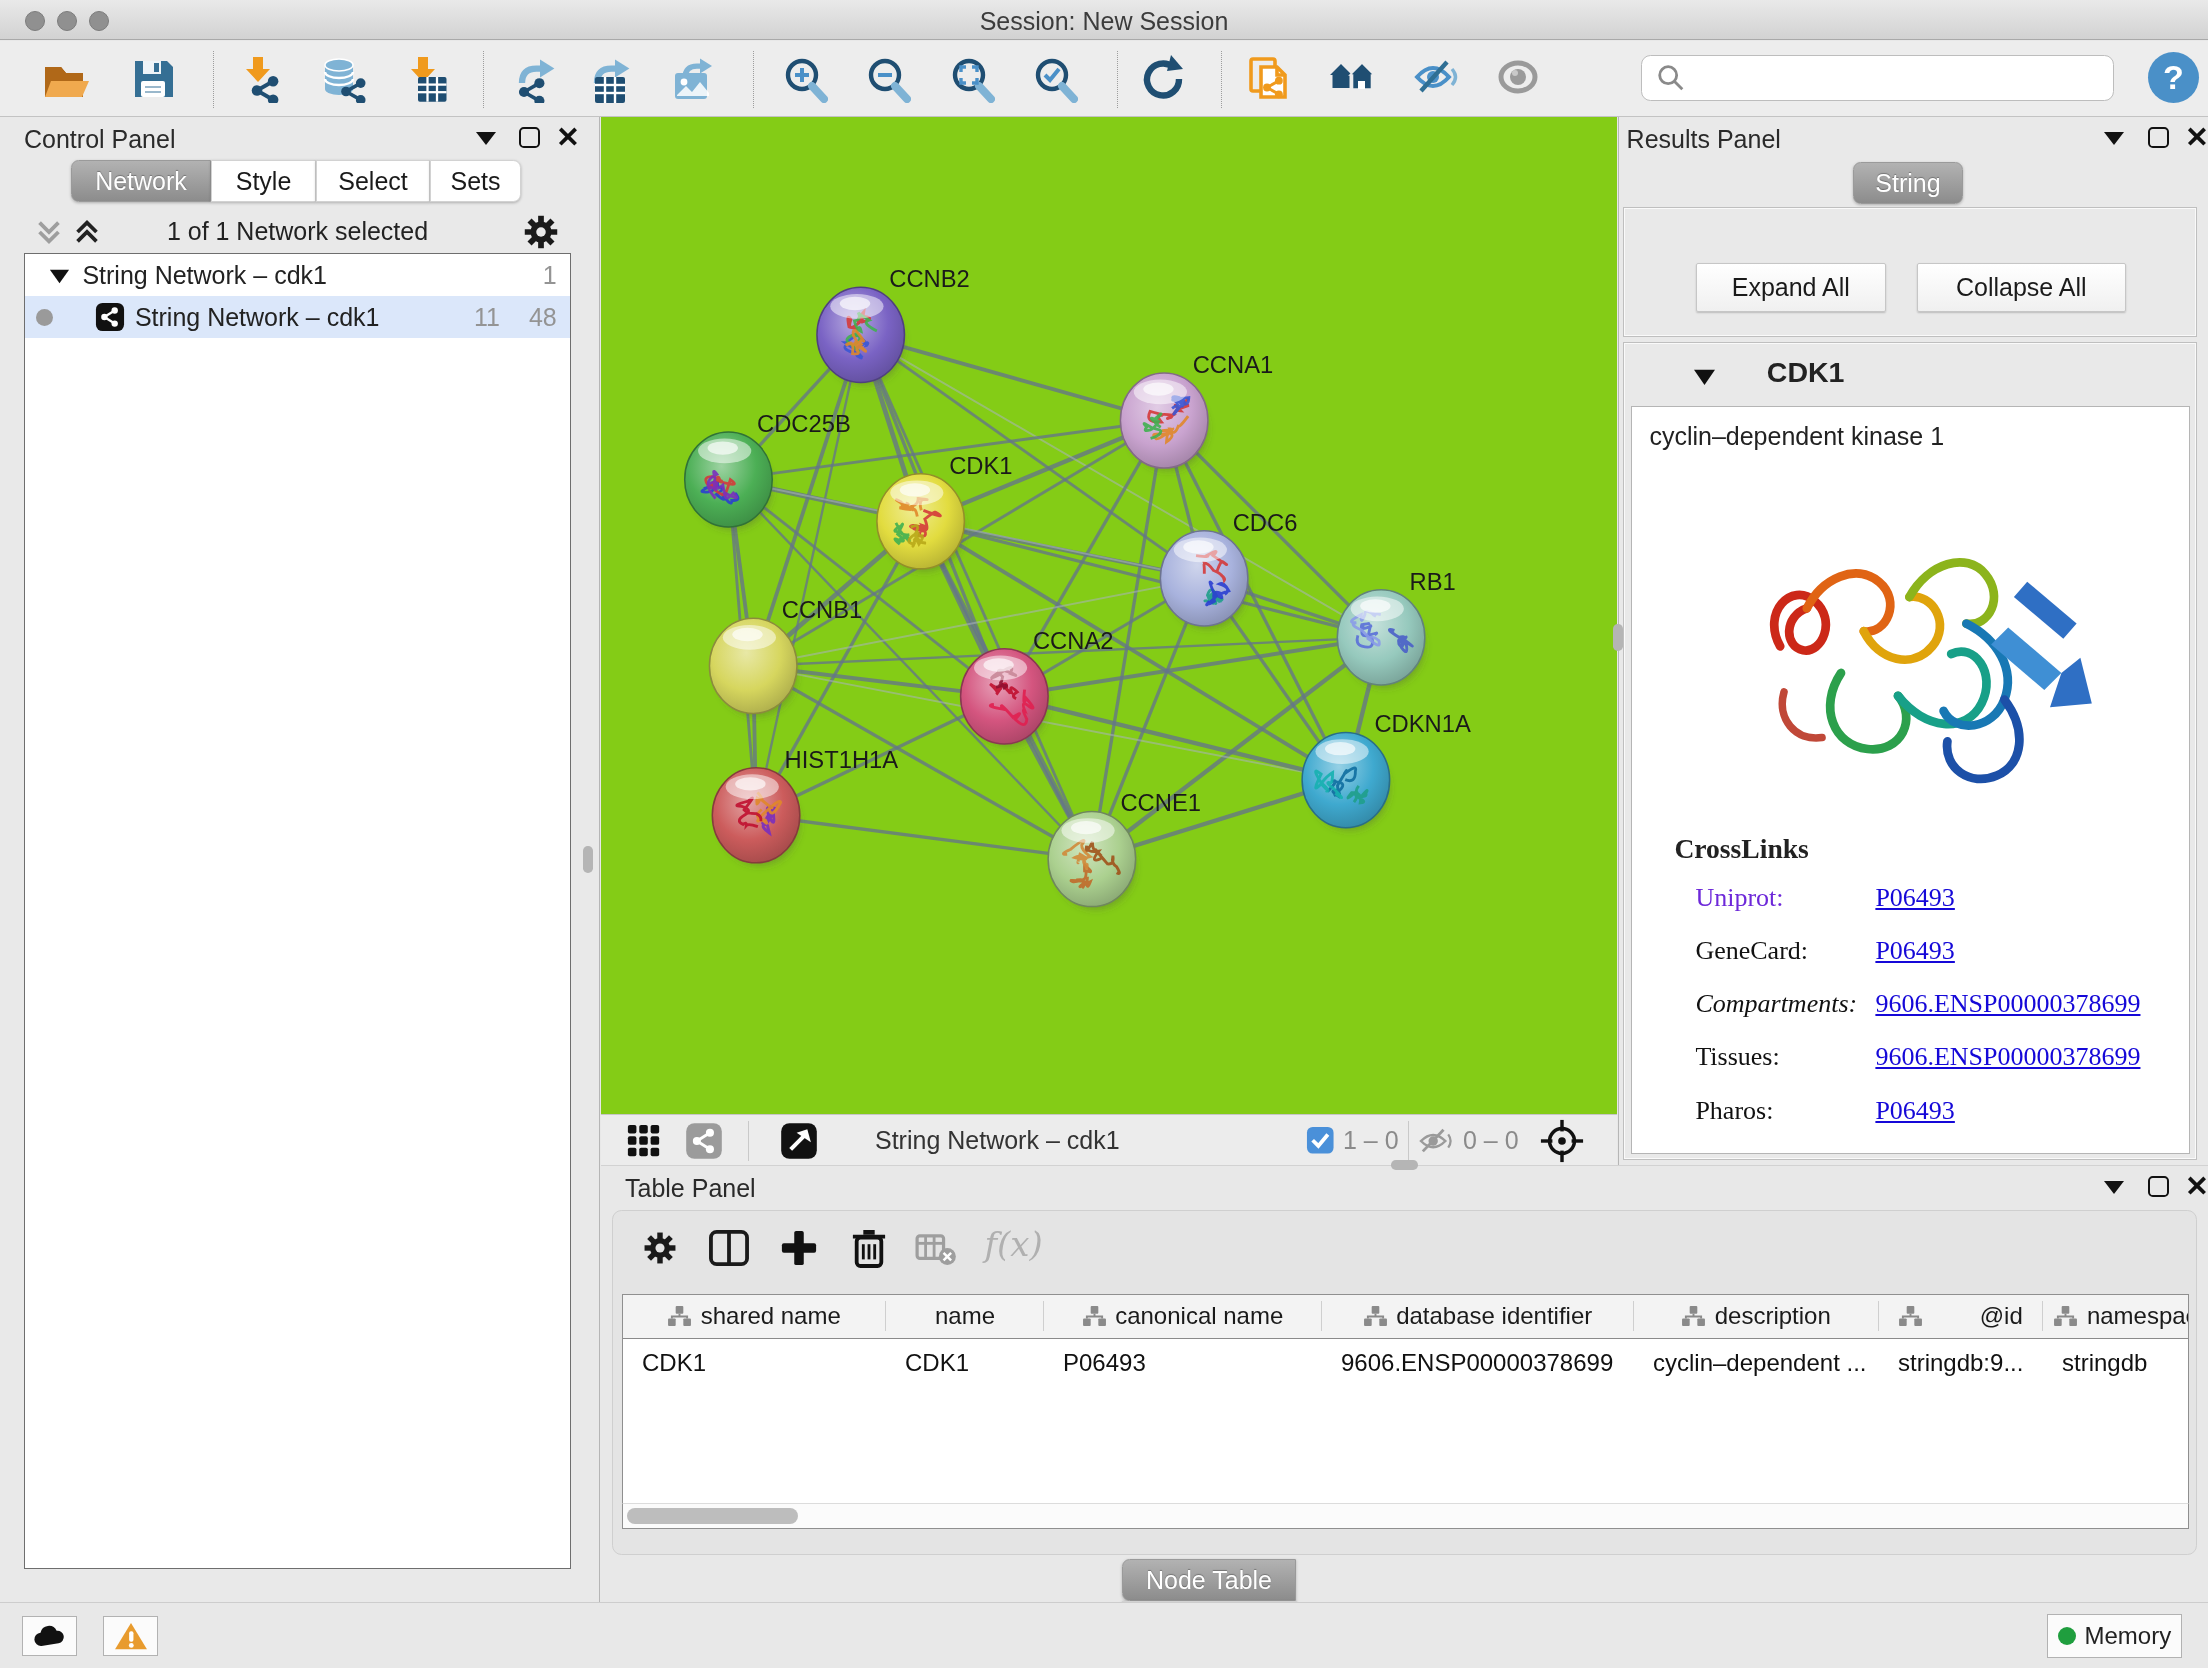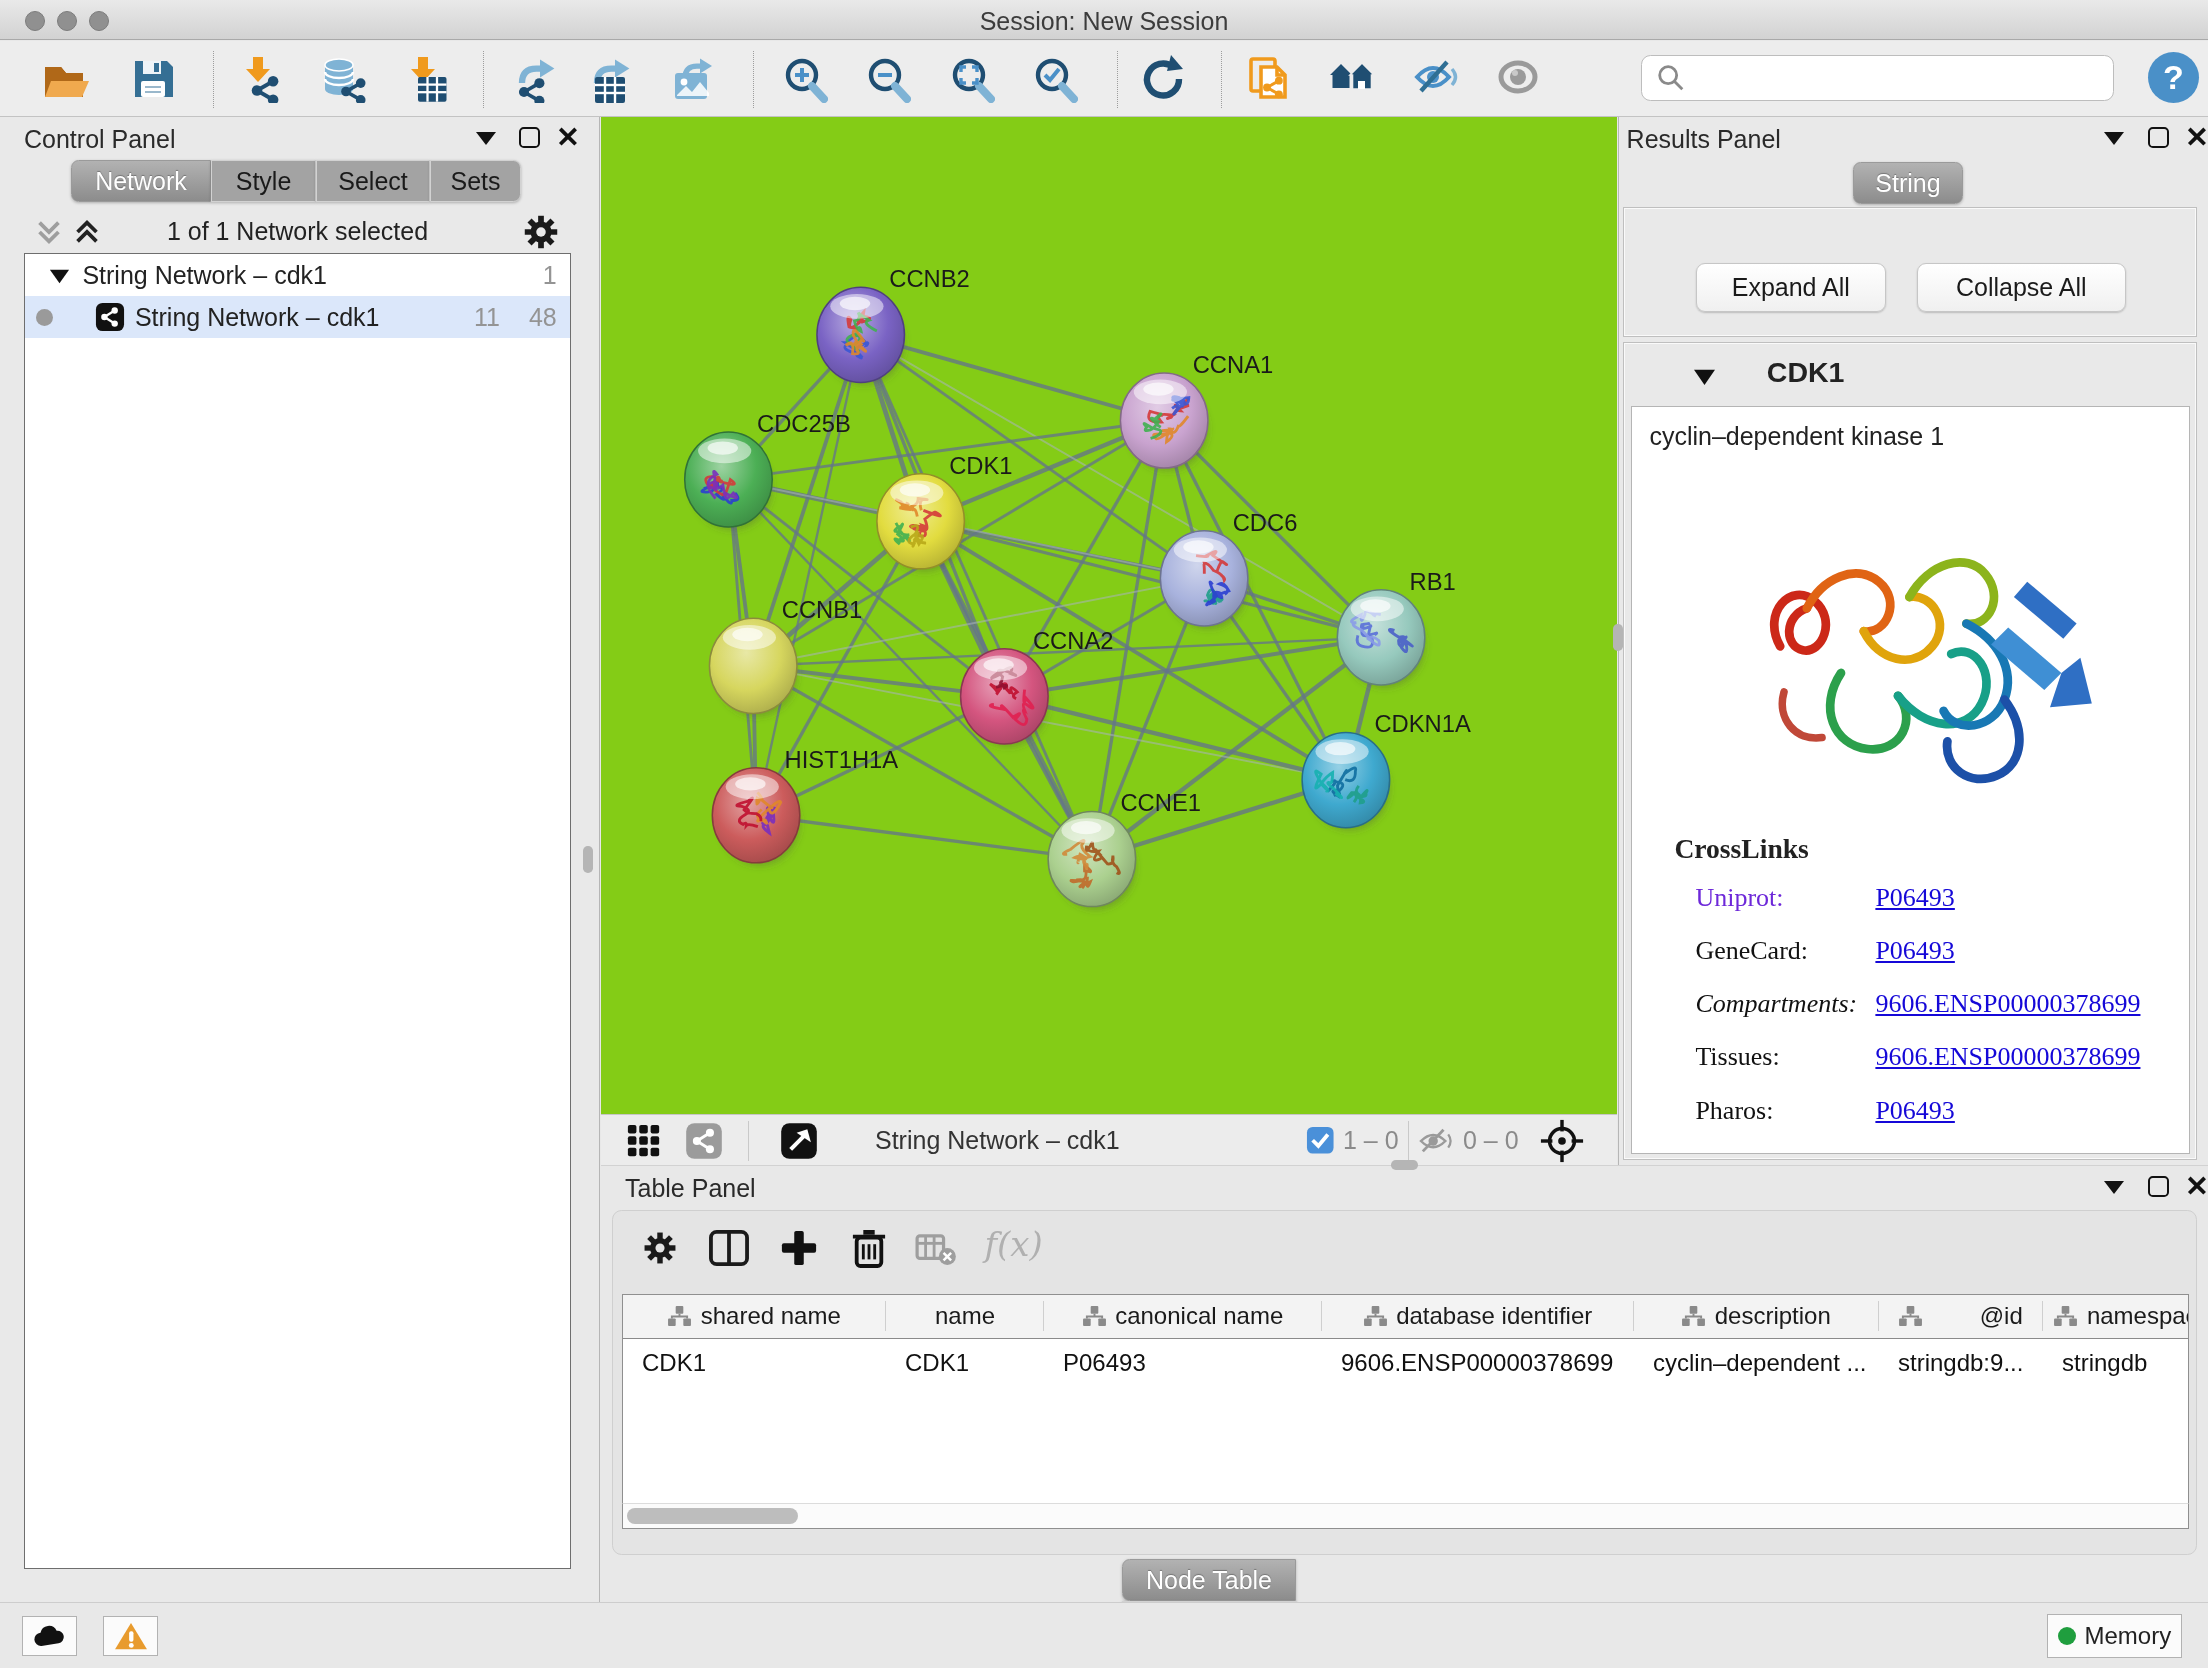--- a/index.html
+++ b/index.html
@@ -21,35 +21,35 @@
 #network-panel { position:absolute; left:601px; top:117px; width:1016px; height:1048px; background:#84cc16; }
 #results-panel { position:absolute; left:1618px; top:117px; width:591px; height:1048px; background:#e9e9e9; border-left:1px solid #b6b6b6; }
 #table-panel  { position:absolute; left:601px; top:1165px; width:1607px; height:437px; background:#e8e8e8; border-top:1px solid #d2d2d2; }
 #status-bar { position:absolute; left:0; top:1602px; width:2208px; height:67px; background:#e8e8e8; border-top:1.9px solid #cdcdcd; }
 
 .panel-title { font-size:25px; color:#2a2a2a; }
 .ph-min { width:0; height:0; border-left:10.5px solid transparent; border-right:10.5px solid transparent; border-top:13.3px solid #111; display:inline-block; }
 .ph-float { width:21px; height:21px; border:2.9px solid #111; border-radius:4.8px; display:inline-block; }
 .ph-close { font-size:28.5px; font-weight:bold; color:#111; line-height:21px; }
 
-.tab { height:42px; background:#a3a3a3; border:1px solid #d2d2d2; box-shadow:0 1px 2.9px rgba(0,0,0,.25); font-size:25px; color:#1a1a1a; display:flex; align-items:center; justify-content:center; }
+.tab { height:42px; background:#ffffff; border:1px solid #d2d2d2; box-shadow:0 1px 2.9px rgba(0,0,0,.25); font-size:25px; color:#1a1a1a; display:flex; align-items:center; justify-content:center; }
 .tab.selected { background:linear-gradient(#b2b2b2,#8c8c8c); color:#fff; text-shadow:0 -1px 1px rgba(0,0,0,.3); border-color:#9a9a9a; }
 .tab:first-child { border-radius:7.6px 0 0 7.6px; }
 .tab:last-child { border-radius:0 7.6px 7.6px 0; }
 
 #cp-tabs { position:absolute; left:71px; top:43px; display:flex; }
 #cp-selrow { position:absolute; left:24px; top:92px; width:547px; height:44px; }
 #cp-listbox { position:absolute; left:24px; top:136px; width:547px; height:1316px; background:#fff; border:1.9px solid #6e6e6e; }
 .tree-row { position:relative; height:42px; font-size:25px; display:flex; align-items:center; }
 .tree-row .count { color:#949494; }
 
 #nv-toolbar { position:absolute; left:0px; top:997px; width:1016px; height:51px; background:#ececec; border-top:1px solid #c6c6c6; }
 
 .rp-box { position:absolute; left:3.8px; width:574px; background:#e9e9e9; border:1px solid #bfbfbf; box-shadow:inset 0 0 0 1px #fafafa; }
-.btn { background:linear-gradient(#ffffff,#f0f0f0); border:1px solid #c6c6c6; border-radius:9px; box-shadow:0 1px 1.9px rgba(0,0,0,.2); font-size:25px; color:#1a1a1a; display:flex; align-items:center; justify-content:center; }
+.btn { background:linear-gradient(#ffffff,#f0f0f0); border:1px solid #c6c6c6; border-radius:2px; box-shadow:0 1px 1.9px rgba(0,0,0,.2); font-size:25px; color:#1a1a1a; display:flex; align-items:center; justify-content:center; }
 #rp-inner { position:absolute; left:7.6px; top:63px; width:559px; height:748px; background:#fff; border:1px solid #b5b5b5; }
 .serif { font-family:"Liberation Serif",serif; }
 .xl-link { color:#1508d8; text-decoration:underline; }
 
 #tp-container { position:absolute; left:11.4px; top:44px; width:1585px; height:345px; background:#e4e4e4; border:1px solid #cfcfcf; border-radius:9.5px; }
 #tp-table { position:absolute; left:8.6px; top:83px; width:1567px; height:209px; background:#fff; border:1px solid #8f8f8f; border-bottom:none; overflow:hidden; }
 #tp-header { position:absolute; left:0; top:0; width:1617px; height:44px; background:#f3f3f3; border-bottom:1.9px solid #8a8a8a; }
 .th { position:absolute; top:0; height:42px; display:flex; align-items:center; justify-content:center; font-size:24px; color:#1a1a1a; }
 .th .colsep { position:absolute; right:0; top:5.7px; height:30px; border-right:1.9px solid #cfcfcf; }
 .td { position:absolute; top:54px; font-size:24px; color:#111; }

